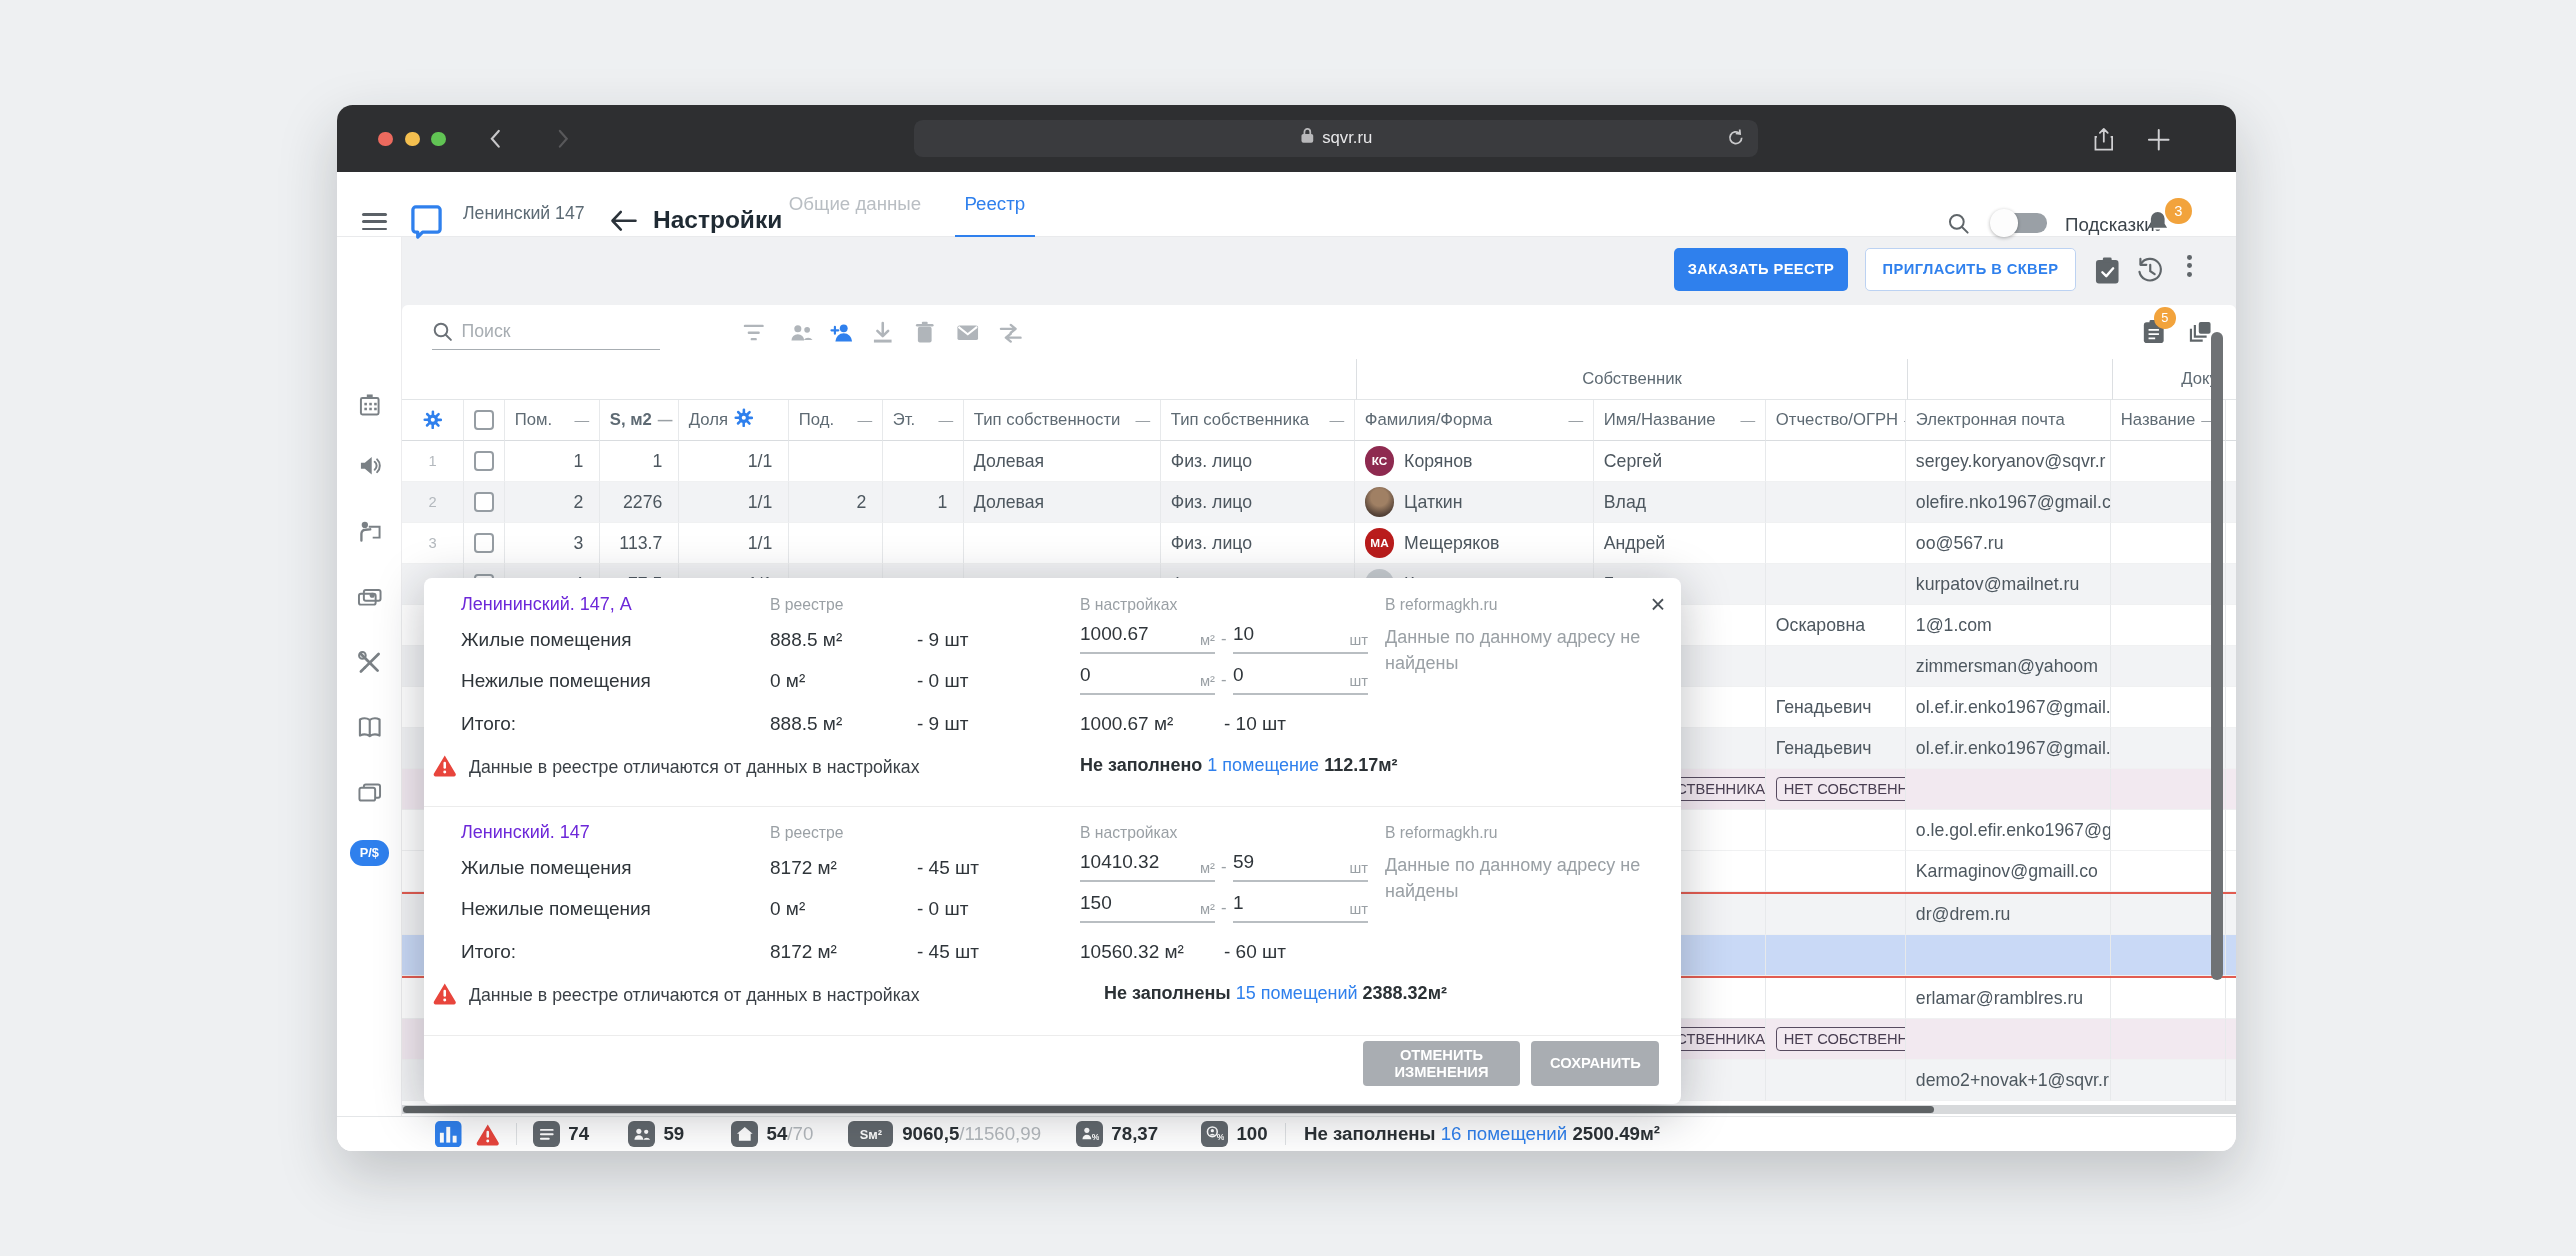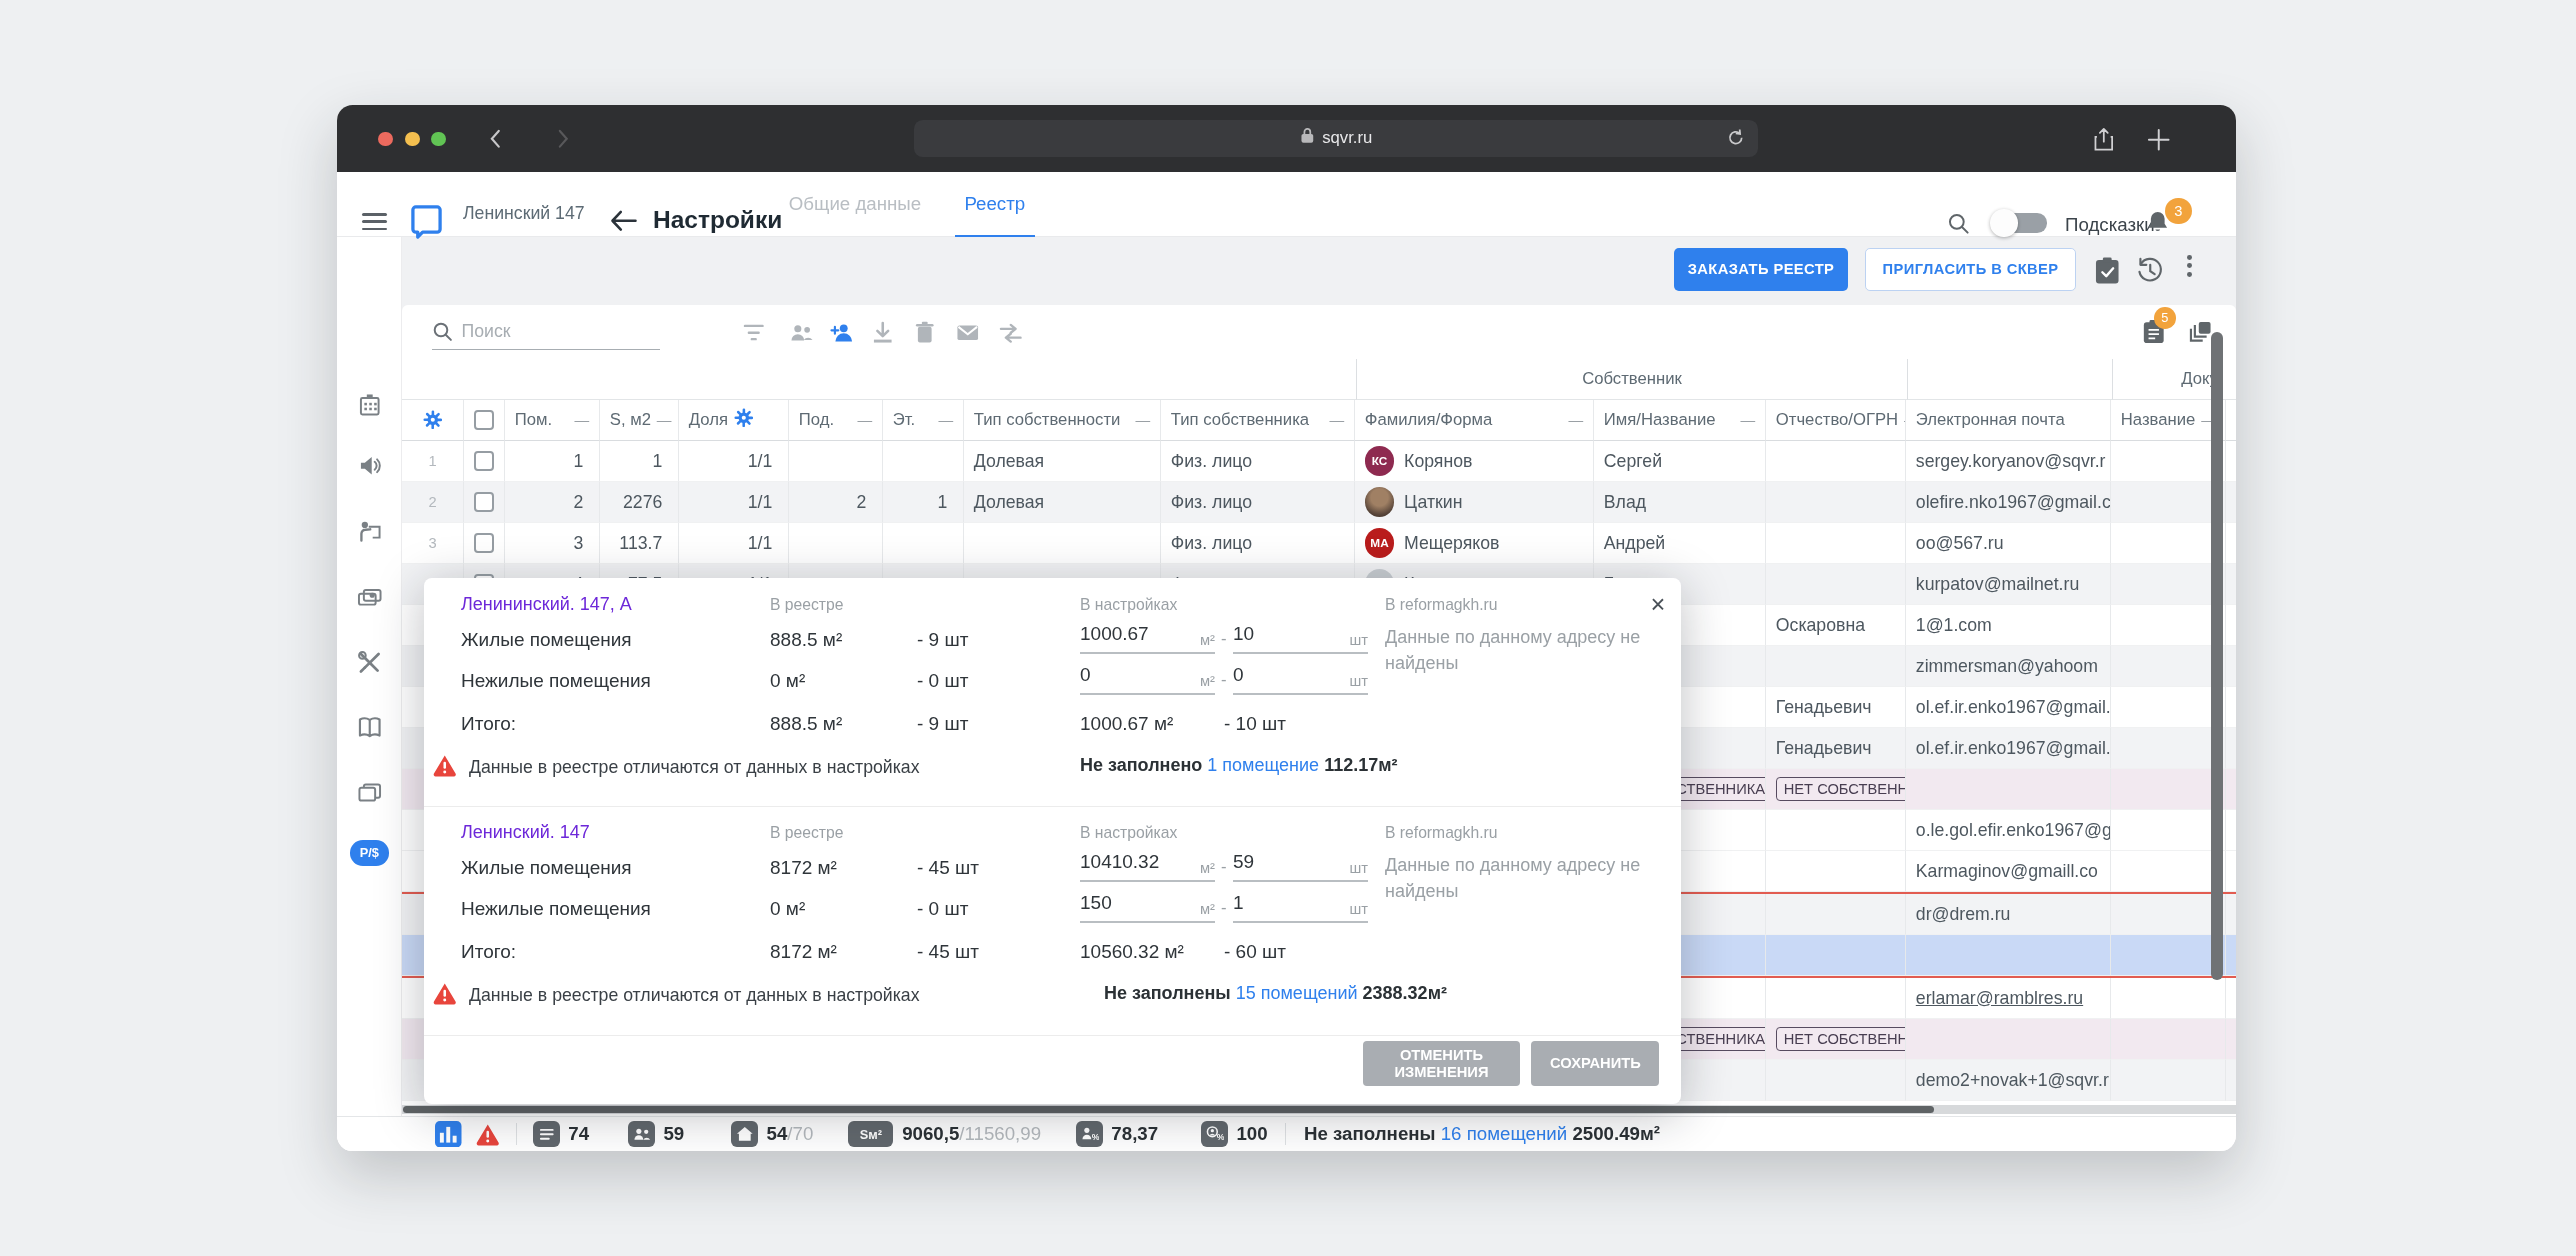--- a/index.html
+++ b/index.html
@@ -394,21 +394,21 @@
                 <circle cx="10" cy="10" r="2.1" fill="#fff"></circle>
               </svg>
             </div>
             <div class="tc" style="width: 41px; justify-content: center;">
               <span class="cbx"></span>
             </div>
             <div class="tc" style="width: 95px;">
               <span>Пом.</span>
               <span class="dash">—</span>
             </div>
-            <div class="tc" style="width: 79px;">
+            <div class="tc" style="width: 79px; font-weight: bold;">
               <span>S, м2</span>
               <span class="dash">—</span>
             </div>
             <div class="tc" style="width: 110px;">
               <span>Доля</span>
               <span><svg width="19.6" height="19.6" viewBox="0 0 20 20">
                   <rect x="8.8" y="0.5" width="2.6" height="5.5" rx="1.2" fill="#2f80ed" transform="rotate(0 10 10)"></rect>
                   <rect x="8.8" y="0.5" width="2.6" height="5.5" rx="1.2" fill="#2f80ed" transform="rotate(45 10 10)"></rect>
                   <rect x="8.8" y="0.5" width="2.6" height="5.5" rx="1.2" fill="#2f80ed" transform="rotate(90 10 10)"></rect>
                   <rect x="8.8" y="0.5" width="2.6" height="5.5" rx="1.2" fill="#2f80ed" transform="rotate(135 10 10)"></rect>
@@ -728,21 +728,21 @@
             <div class="tc r" style="width: 110px;"></div>
             <div class="tc r" style="width: 94px;"></div>
             <div class="tc r" style="width: 81px;"></div>
             <div class="tc" style="width: 197px;"></div>
             <div class="tc" style="width: 194px;"></div>
             <div class="tc" style="width: 239px;">
               <span></span>
             </div>
             <div class="tc" style="width: 172px;"></div>
             <div class="tc" style="width: 140px;"></div>
-            <div class="tc" style="width: 205px; text-decoration: underline;">erlamar@ramblres.ru</div>
+            <div class="tc" style="width: 205px;">erlamar@ramblres.ru</div>
             <div class="tc" style="width: 115px;"></div>
             <div class="tc" style="width: 59px;"></div>
           </div>
           <div class="trow pink">
             <div class="tc c numcell" style="width: 62px;"></div>
             <div class="tc" style="width: 41px;"></div>
             <div class="tc r" style="width: 95px;"></div>
             <div class="tc r" style="width: 79px;"></div>
             <div class="tc r" style="width: 110px;"></div>
             <div class="tc r" style="width: 94px;"></div>

